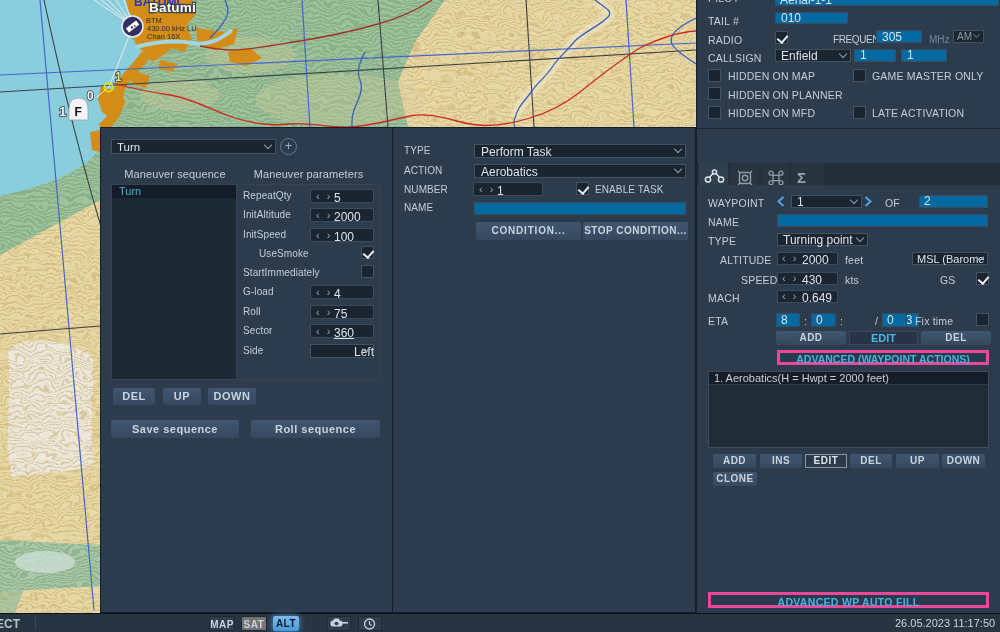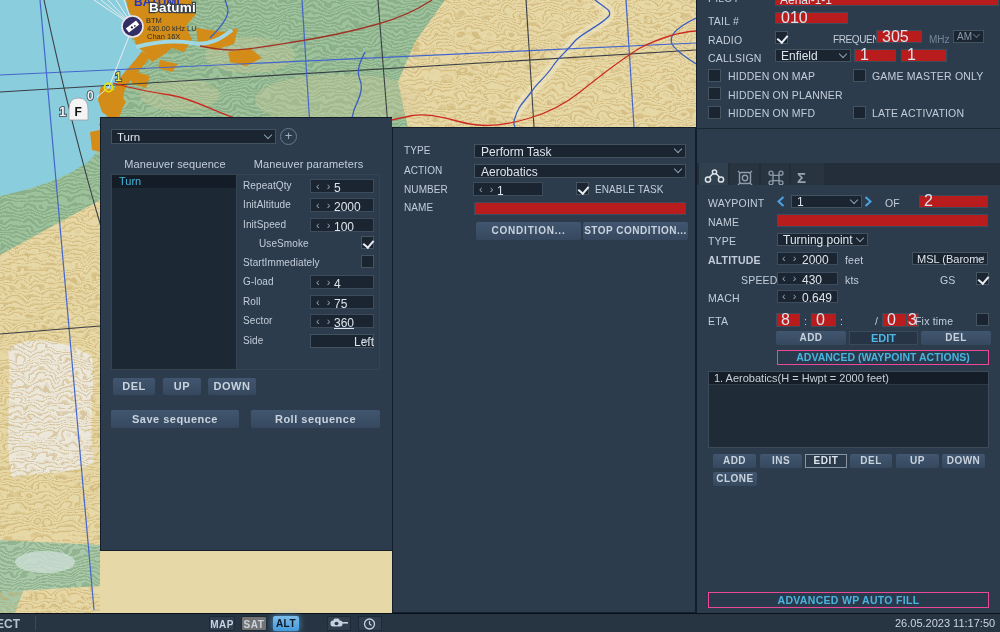--- a/index.html
+++ b/index.html
@@ -1,46 +1,46 @@
 <!DOCTYPE html>
 <html><head>
 <meta charset="utf-8">
 <style>
 * { margin:0; padding:0; box-sizing:border-box; }
 html,body { width:1000px; height:632px; overflow:hidden; background:#1d2936;
   font-family:"Liberation Sans", sans-serif; }
 #stage { position:relative; width:1000px; height:632px; }
 .abs { position:absolute; }
 
-#panelL { left:100px; top:117px; width:292px; height:434px; background:#2d3c4d;
+#panelL { left:100px; top:127px; width:292px; height:486px; background:#2d3c4d;
   border:1px solid #141e2a; border-right:none; }
 #panelM { left:392px; top:127px; width:304px; height:486px; background:#2d3c4d;
   border:1px solid #141e2a; }
 #panelR { left:696px; top:0; width:304px; height:613px; background:#2d3c4d;
   border-left:1px solid #141e2a; }
 #bottom { left:0; top:613px; width:1000px; height:19px; background:#273442;
   border-top:1px solid #0a1119; }
 .lbl { color:#c3cdd9; font-size:11px; letter-spacing:0.4px; }
-.field { background:#b91c1c; border:1px solid #3d4c5d; color:#dce4ec;
-  font-size:16px; line-height:12px;text-align:right; }
+.field { background:#0369a1; border:1px solid #3d4c5d; color:#dce4ec;
+  font-size:12px; line-height:12px;text-align:right; }
 .drop { background:#1b2531; border:1px solid #43525f; color:#dce4ec; font-size:12px; }
 .chev { position:absolute; right:4px; top:50%; width:6px; height:6px; margin-top:-5px;
   border-right:1.5px solid #8fa0b0; border-bottom:1.5px solid #8fa0b0;
   transform:rotate(45deg); }
 .spin { background:#1b2531; border:1px solid #3d4c5d; color:#dce4ec; font-size:12px; }
 .spin .ar { color:#93a6b8; font-size:11px; letter-spacing:2px; }
 .cb { background:#1b2531; border:1px solid #45545f; width:13px; height:13px; position:absolute; }
 .cb.on::after { content:""; position:absolute; left:2.5px; top:0.5px; width:5px; height:8px;
   border-right:2px solid #e9eef3; border-bottom:2px solid #e9eef3; transform:rotate(40deg); }
 .btn { background:linear-gradient(#41566f,#35485e); color:#c9d3de; font-weight:bold; font-size:10px;
   text-align:center; letter-spacing:0.5px; white-space:nowrap; border-radius:2px; }
 #panelL .lbl, #panelM .lbl { font-size:10px; letter-spacing:0.1px; }
 #panelR .lbl { font-size:10.5px; letter-spacing:0.2px; }
 .btn { font-size:10px; }
-.btncyan { background:#2a3a4d; border:1px solid #ec4899; color:#49b4e0;
+.btncyan { background:#2a3a4d; border:3px solid #ec4899; color:#49b4e0;
   font-weight:bold; font-size:11px; text-align:center; letter-spacing:0.4px; white-space:nowrap; }
 </style>
 </head>
 <body>
 <div id="stage">
   <svg id="map" class="abs" style="left:0;top:0" width="696" height="613" viewBox="0 0 696 613">
     <defs>
       <filter id="wavyG" x="-10%" y="-10%" width="120%" height="120%">
         <feTurbulence type="fractalNoise" baseFrequency="0.04 0.04" numOctaves="3" seed="11" result="n"></feTurbulence>
         <feDisplacementMap in="SourceGraphic" in2="n" scale="22" xChannelSelector="R" yChannelSelector="G"></feDisplacementMap>
@@ -325,21 +325,21 @@
     <div class="abs field" style="left:222px;top:195px;width:69px;height:13px;">
         <span style="position:absolute;left:4px;top:-1px;">2</span>
       </div>
     <div class="abs lbl" style="left:11px;top:216px;">NAME</div>
     <div class="abs field" style="left:80px;top:214px;width:211px;height:13px;"></div>
     <div class="abs lbl" style="left:11px;top:235px;">TYPE</div>
     <div class="abs drop" style="left:80px;top:233px;width:91px;height:13px;">
         <span style="position:absolute;left:5px;top:-1px;">Turning point</span>
         <span class="chev"></span>
       </div>
-    <div class="abs lbl" style="left:11px;top:254px;font-weight:bold;">ALTITUDE</div>
+    <div class="abs lbl" style="left:23px;top:254px;">ALTITUDE</div>
     <div class="abs spin" style="left:80px;top:252px;width:61px;height:13px;">
         <span class="ar" style="position:absolute;left:4px;top:-1px;">‹ ›</span>
         <span style="position:absolute;left:24px;top:0px;">2000</span>
       </div>
     <div class="abs lbl" style="left:148px;top:254px;">feet</div>
     <div class="abs drop" style="left:215px;top:252px;width:76px;height:13px;">
         <span style="position:absolute;left:4px;top:0px;font-size:11px;">MSL (Barome</span>
         <span class="chev"></span>
       </div>
     <div class="abs lbl" style="left:11px;top:274px;margin-left:33px;">SPEED</div>

